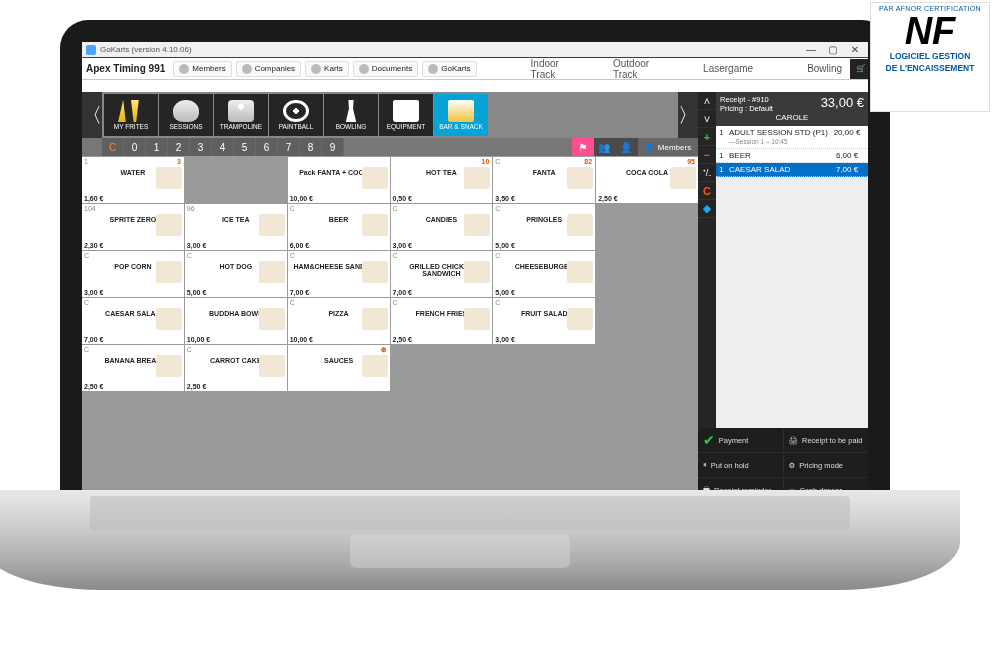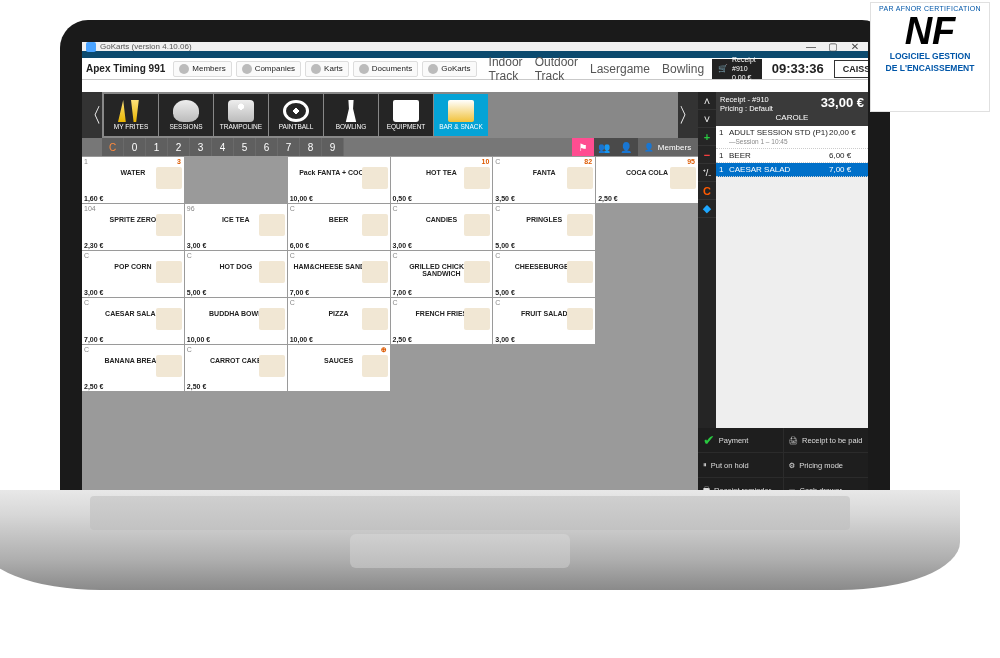--- a/index.html
+++ b/index.html
@@ -75,21 +75,21 @@
 
   
   .titlebar {
     height: 16px;
     background: #f0f0f0;
     display: flex;
     align-items: center;
     padding: 0 4px;
     font-size: 8px;
     color: #555;
-    border-bottom: 7px solid #0c4a6e;
+    border-bottom: 1px solid #0c4a6e;
   }
   .titlebar .win-btns { margin-left: auto; display: flex; gap: 4px; }
   .titlebar .win-btns span { width: 18px; text-align: center; font-size: 10px; color: #444; cursor: pointer; }
 
   .menubar { height: 12px; display: flex; gap: 8px; padding: 0 6px; font-size: 8px; color: #444; align-items: center; }
 
   
   .ribbon {
     height: 22px;
     background: #fff;
@@ -106,21 +106,21 @@
     gap: 3px;
     padding: 2px 5px;
     border: 1px solid #ddd;
     border-radius: 2px;
     font-size: 8px;
     background: #fafafa;
     white-space: nowrap;
   }
   .rib-btn .ico { width: 10px; height: 10px; border-radius: 50%; background: #bbb; }
   .spacer { flex: 1; }
-  .track-btn { font-size: 12px; padding: 2px 4px; color: #555; }
+  .track-btn { font-size: 10px; padding: 2px 4px; color: #555; margin-left: 42px; }
   .receipt-blk {
     background: #222; color: #fff;
     display: flex; align-items: center;
     gap: 4px; padding: 0 6px; height: 20px;
     font-size: 8px;
   }
   .receipt-blk .lbl { font-size: 7px; line-height: 1; }
   .time-blk { font-size: 13px; font-weight: 700; padding: 0 6px; }
   .caisse-btn {
     border: 1px solid #333; padding: 3px 8px; font-weight: 700;
@@ -215,26 +215,26 @@
   .prod .price { position: absolute; left: 2px; bottom: 1px; font-size: 7px; font-weight: 700; }
   .prod .qty   { position: absolute; left: 2px;  top: 1px; font-size: 7px; color: #888; }
   .prod .key   { position: absolute; right: 3px; top: 1px; font-size: 7px; color: #dd5a00; font-weight: 700; }
   .prod.blank  { background: transparent; }
 
   
   .rcpt-head {
     background: #3a3a3a; font-size: 7.5px; line-height: 1.2;
     padding: 3px 4px; position: relative;
   }
-  .rcpt-head .total { position: absolute; right: 4px; top: 3px; font-size: 13px; font-weight: 700; }
+  .rcpt-head .total { position: absolute; right: 4px; top: 3px; font-size: 13px; font-weight: 400; }
   .rcpt-body { background: #fff; color: #222; flex: 0 0 auto; }
   .rcpt-line { display: flex; font-size: 8px; padding: 2px 3px; border-bottom: 1px dotted #ccc; }
   .rcpt-line .q { width: 10px; }
   .rcpt-line .d { flex: 1; }
-  .rcpt-line .a { width: 36px; text-align: left; }
+  .rcpt-line .a { width: 36px; text-align: center; }
   .rcpt-line.hl { background: #0070c9; color: #fff; }
   .rcpt-line .sub { font-size: 6.5px; color: #888; }
   .rcpt-ctrl {
     background: #252525; width: 18px;
     display: flex; flex-direction: column;
   }
   .rcpt-ctrl div {
     height: 18px; display: flex; align-items: center; justify-content: center;
     font-size: 11px; border-bottom: 1px solid #333;
   }

